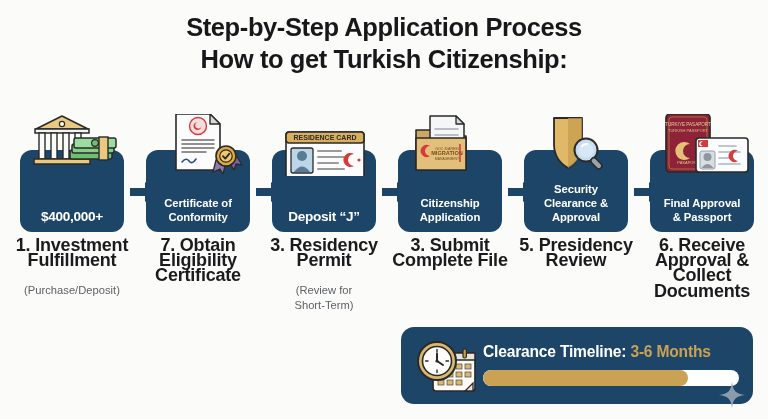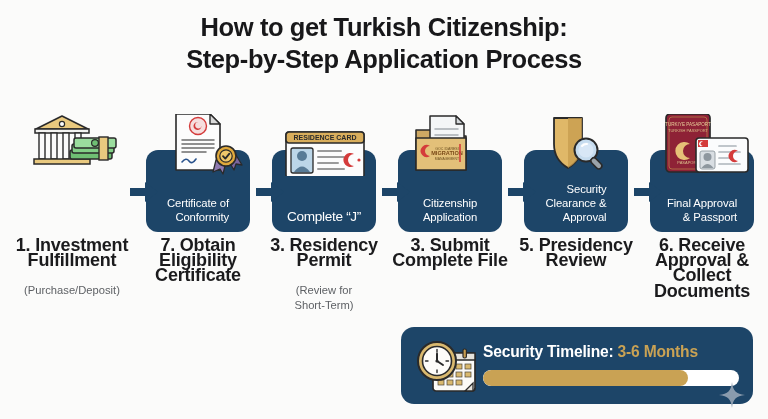--- a/index.html
+++ b/index.html
@@ -56,23 +56,23 @@
     border-radius: 12px;
     display: flex;
     align-items: flex-end;
     justify-content: center;
     padding-bottom: 8px;
   }
 
   .card-label {
     color: #ffffff;
     font-size: 11.3px;
-    font-weight: normal;
+    font-weight: bold;
     line-height: 14px;
-    text-align: right;
+    text-align: center;
     white-space: pre-line;
     letter-spacing: -0.1px;
     z-index: 4;
   }
   .card-label.big {
     font-size: 13.6px;
     letter-spacing: -0.3px;
   }
 
   
@@ -166,22 +166,22 @@
     right: 8px;
     bottom: -4px;
     width: 26px;
     height: 26px;
   }
 </style>
 </head>
 <body>
 
 <div id="title-block">
+  <div class="title-line">Step-by-Step Application Process</div>
   <div class="title-line">How to get Turkish Citizenship:</div>
-  <div class="title-line">Step-by-Step Application Process</div>
 </div>
 
 <div id="steps-row">
 
   <div class="step" style="left:12px;">
     <div class="illus">
       <svg width="120" height="62" viewBox="0 0 120 62">
 
         <g transform="translate(24,2)">
           <polygon points="26,0 52,13 0,13" fill="#e9c97f" stroke="#2a2a2a" stroke-width="1.6" stroke-linejoin="round"></polygon>
@@ -195,20 +195,23 @@
         </g>
 
         <g transform="translate(58,24)">
           <rect x="0" y="12" width="42" height="9" rx="2" fill="#6fbf73" stroke="#2a2a2a" stroke-width="1.5"></rect>
           <rect x="2" y="6" width="42" height="9" rx="2" fill="#82cf86" stroke="#2a2a2a" stroke-width="1.5"></rect>
           <rect x="4" y="0" width="42" height="10" rx="2" fill="#9bdd9e" stroke="#2a2a2a" stroke-width="1.5"></rect>
           <circle cx="25" cy="5" r="3.4" fill="#6fbf73" stroke="#2a2a2a" stroke-width="1.2"></circle>
           <rect x="29" y="-1" width="9" height="23" fill="#e9c97f" stroke="#2a2a2a" stroke-width="1.4"></rect>
         </g>
       </svg>
+    </div>
+    <div class="step-card">
+      <div class="card-label big">$400,000+</div>
     </div>
     <div class="step-caption">
       <div class="cap-main">1. Investment
 Fulfillment</div>
       <div class="cap-sub">(Purchase/Deposit)</div>
     </div>
   </div>
 
   <div class="arrow" style="left:130px;">
     <svg width="28" height="24" viewBox="0 0 28 24">
@@ -275,21 +278,21 @@
             <line x1="32" y1="25" x2="58" y2="25"></line>
             <line x1="32" y1="31" x2="52" y2="31"></line>
             <line x1="32" y1="37" x2="58" y2="37"></line>
           </g>
           <path d="M68,22 a7,7 0 1,0 0,12 a5.5,5.5 0 1,1 0,-12 Z" fill="#d43b3b"></path>
           <circle cx="73" cy="28" r="1.6" fill="#d43b3b"></circle>
         </g>
       </svg>
     </div>
     <div class="step-card">
-      <div class="card-label big">Complete “J”</div>
+      <div class="card-label big">Deposit “J”</div>
     </div>
     <div class="step-caption">
       <div class="cap-main">3. Residency
 Permit</div>
       <div class="cap-sub">(Review for
 Short-Term)</div>
     </div>
   </div>
 
   <div class="arrow" style="left:382px;">
@@ -451,21 +454,21 @@
           <line x1="29" y1="20" x2="31.5" y2="20"></line>
         </g>
         <line x1="20" y1="20" x2="20" y2="12.5" stroke="#2a2a2a" stroke-width="2" stroke-linecap="round"></line>
         <line x1="20" y1="20" x2="26" y2="24" stroke="#2a2a2a" stroke-width="2" stroke-linecap="round"></line>
         <circle cx="20" cy="20" r="1.6" fill="#2a2a2a"></circle>
       </g>
     </svg>
   </div>
   <div id="timeline-right">
     <div id="timeline-text">
-      <span>Security Timeline:</span>
+      <span>Clearance Timeline:</span>
       <span id="timeline-value">3-6 Months</span>
     </div>
     <div id="progress-track">
       <div id="progress-fill" style="width: 80%;"></div>
     </div>
   </div>
   <div id="sparkle">
     <svg width="26" height="26" viewBox="0 0 26 26">
       <path d="M13,0 C14,9 17,12 26,13 C17,14 14,17 13,26 C12,17 9,14 0,13 C9,12 12,9 13,0 Z" fill="#8a9bad"></path>
     </svg>

